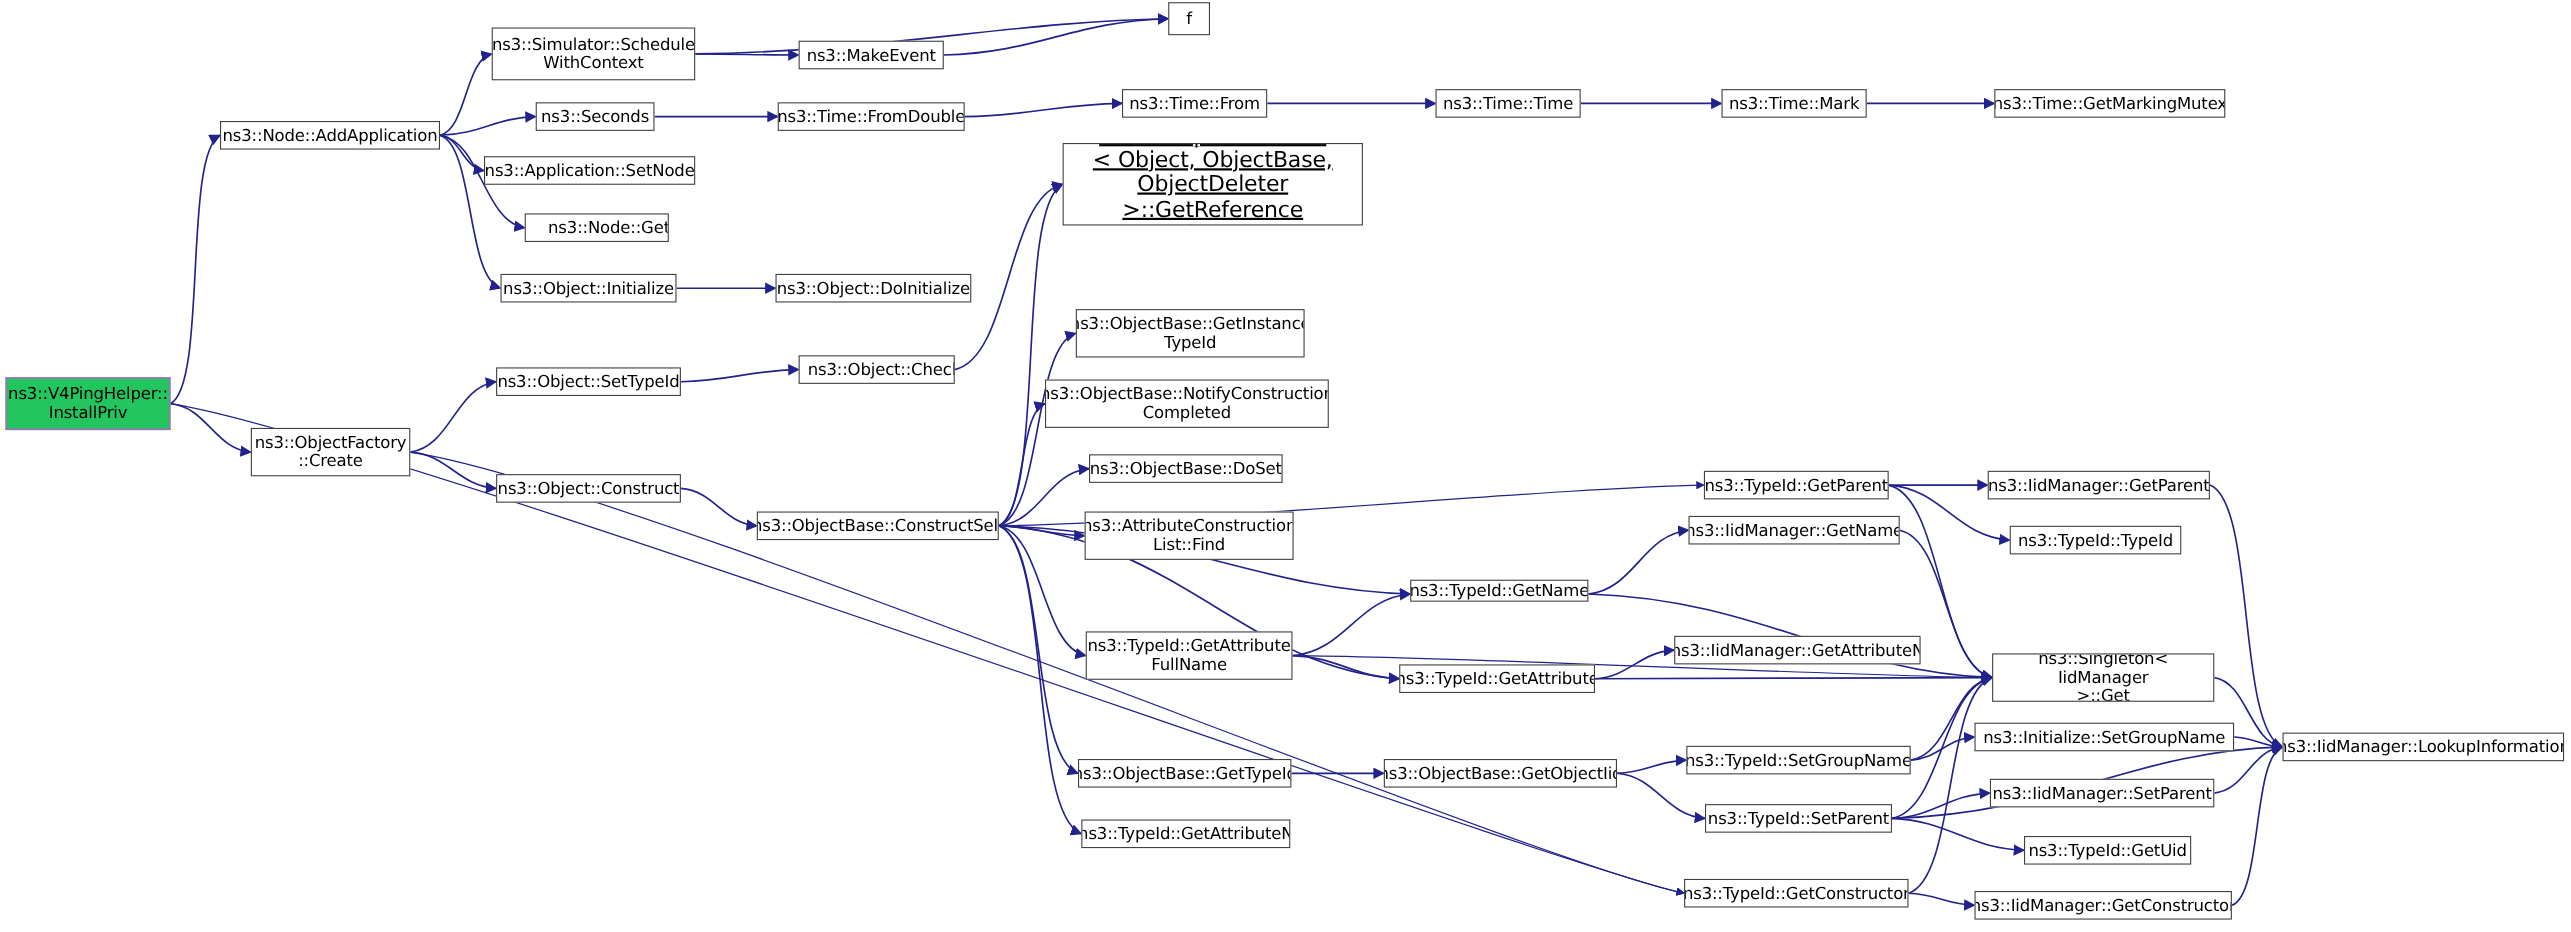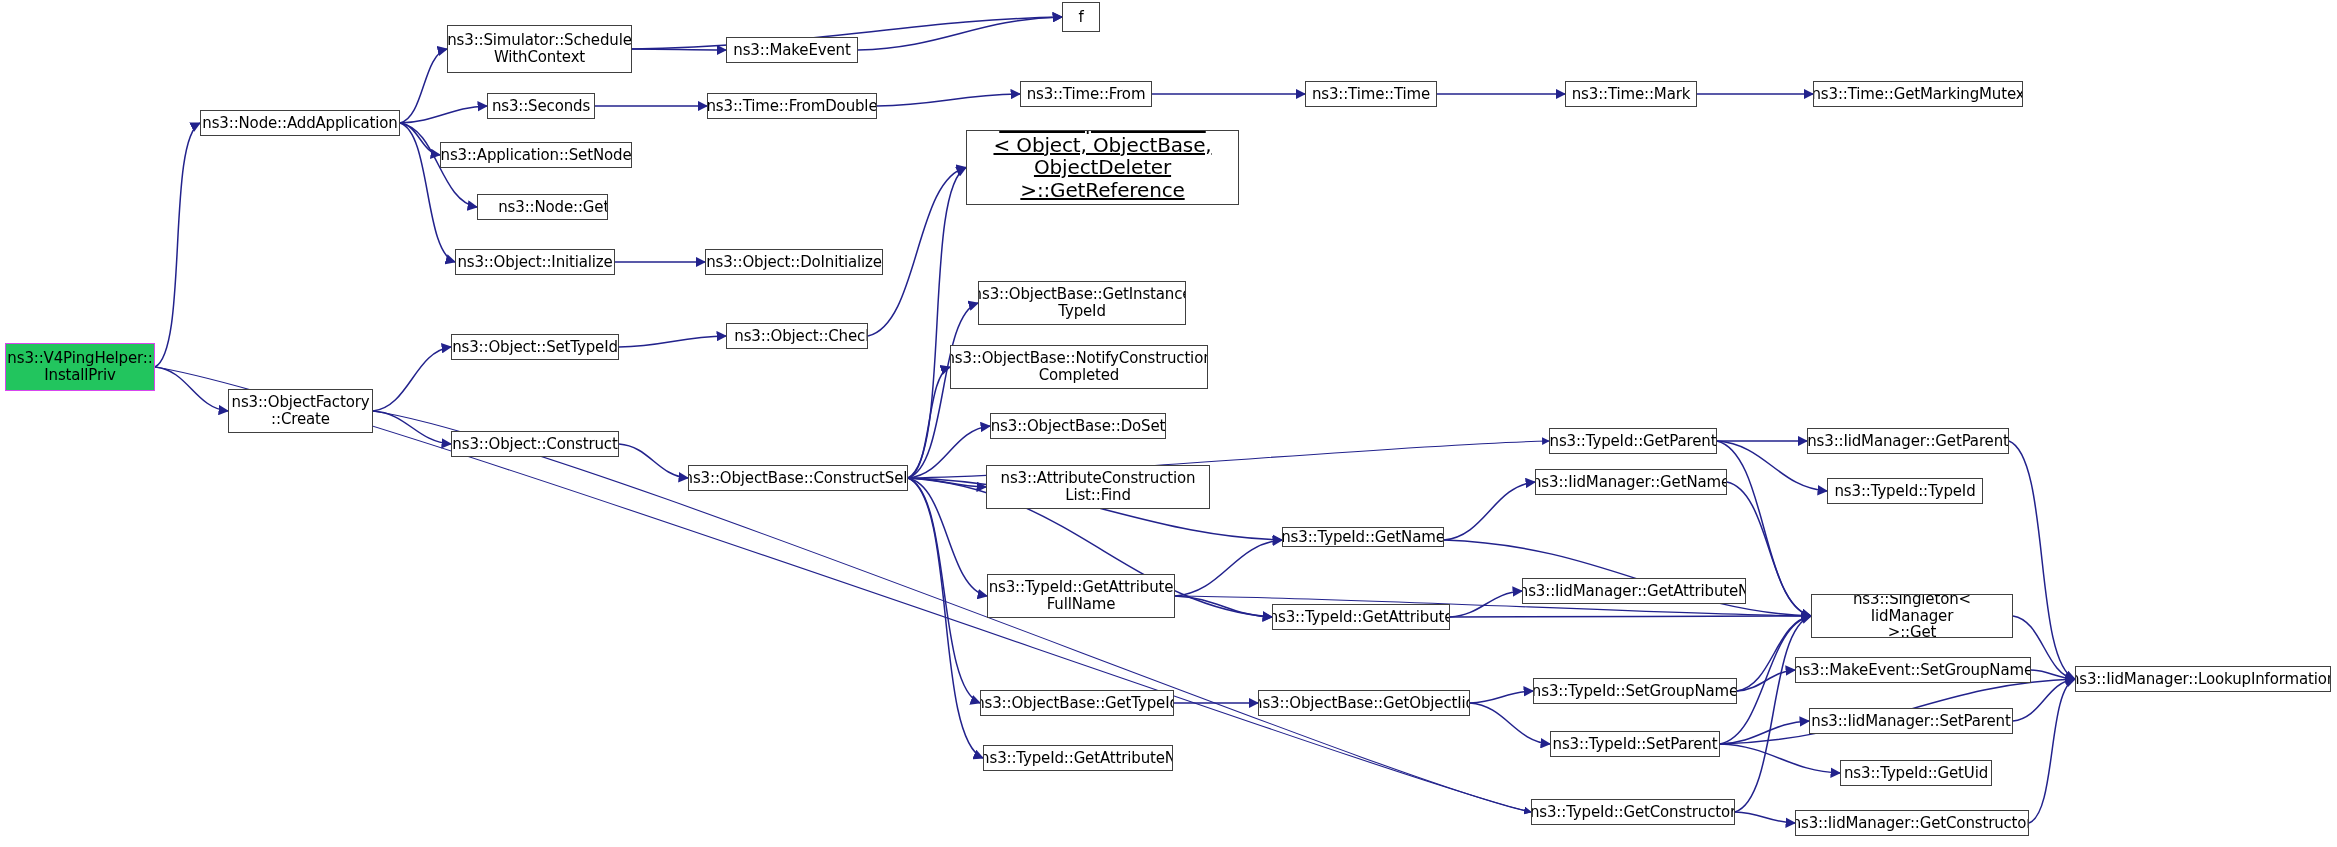--- a/index.html
+++ b/index.html
@@ -124,39 +124,39 @@
 &lt; Object, ObjectBase,
 ObjectDeleter &gt;::GetReference
 Count</div>
       <div class="node" style="left: 705px; top: 249px; width: 178px; height: 26px;">ns3::Object::DoInitialize</div>
       <div class="node" style="left: 726px; top: 323px; width: 142px; height: 26px; padding-left: 16px;">ns3::Object::Check</div>
       <div class="node" style="left: 978px; top: 281px; width: 208px; height: 44px;">ns3::ObjectBase::GetInstance
 TypeId</div>
       <div class="node" style="left: 950px; top: 345px; width: 258px; height: 44px;">ns3::ObjectBase::NotifyConstruction
 Completed</div>
       <div class="node" style="left: 990px; top: 413px; width: 176px; height: 26px;">ns3::ObjectBase::DoSet</div>
-      <div class="node" style="left: 986px; top: 465px; width: 224px; height: 44px;">ns3::AttributeConstruction
+      <div class="node" style="left: 986px; top: 465px; width: 190px; height: 44px;">ns3::AttributeConstruction
 List::Find</div>
       <div class="node" style="left: 688px; top: 465px; width: 220px; height: 26px;">ns3::ObjectBase::ConstructSelf</div>
       <div class="node" style="left: 987px; top: 574px; width: 188px; height: 44px;">ns3::TypeId::GetAttribute
 FullName</div>
       <div class="node" style="left: 980px; top: 690px; width: 194px; height: 26px;">ns3::ObjectBase::GetTypeId</div>
       <div class="node" style="left: 983px; top: 745px; width: 190px; height: 26px;">ns3::TypeId::GetAttributeN</div>
       <div class="node" style="left: 1282px; top: 527px; width: 162px; height: 20px;">ns3::TypeId::GetName</div>
       <div class="node" style="left: 1272px; top: 604px; width: 178px; height: 26px;">ns3::TypeId::GetAttribute</div>
       <div class="node" style="left: 1258px; top: 690px; width: 212px; height: 26px;">ns3::ObjectBase::GetObjectIid</div>
       <div class="node" style="left: 1535px; top: 469px; width: 192px; height: 26px;">ns3::IidManager::GetName</div>
       <div class="node" style="left: 1522px; top: 578px; width: 224px; height: 26px;">ns3::IidManager::GetAttributeN</div>
       <div class="node" style="left: 1549px; top: 428px; width: 168px; height: 26px;">ns3::TypeId::GetParent</div>
       <div class="node" style="left: 1533px; top: 678px; width: 204px; height: 26px;">ns3::TypeId::SetGroupName</div>
       <div class="node" style="left: 1550px; top: 731px; width: 170px; height: 26px;">ns3::TypeId::SetParent</div>
       <div class="node" style="left: 1531px; top: 799px; width: 204px; height: 26px;">ns3::TypeId::GetConstructor</div>
       <div class="node" style="left: 1807px; top: 428px; width: 202px; height: 26px;">ns3::IidManager::GetParent</div>
       <div class="node" style="left: 1827px; top: 478px; width: 156px; height: 26px;">ns3::TypeId::TypeId</div>
       <div class="node" style="left: 1811px; top: 594px; width: 202px; height: 44px;">ns3::Singleton&lt; IidManager
 &gt;::Get</div>
-      <div class="node" style="left: 1795px; top: 657px; width: 236px; height: 26px;">ns3::MakeEvent::SetGroupName</div>
+      <div class="node" style="left: 1795px; top: 657px; width: 236px; height: 26px;">ns3::Initialize::SetGroupName</div>
       <div class="node" style="left: 1809px; top: 708px; width: 204px; height: 26px;">ns3::IidManager::SetParent</div>
       <div class="node" style="left: 1840px; top: 760px; width: 152px; height: 26px;">ns3::TypeId::GetUid</div>
       <div class="node" style="left: 1795px; top: 810px; width: 234px; height: 26px;">ns3::IidManager::GetConstructor</div>
       <div class="node" style="left: 2075px; top: 666px; width: 256px; height: 26px;">ns3::IidManager::LookupInformation</div>
     </div>
 </div>
 
 </body></html>

